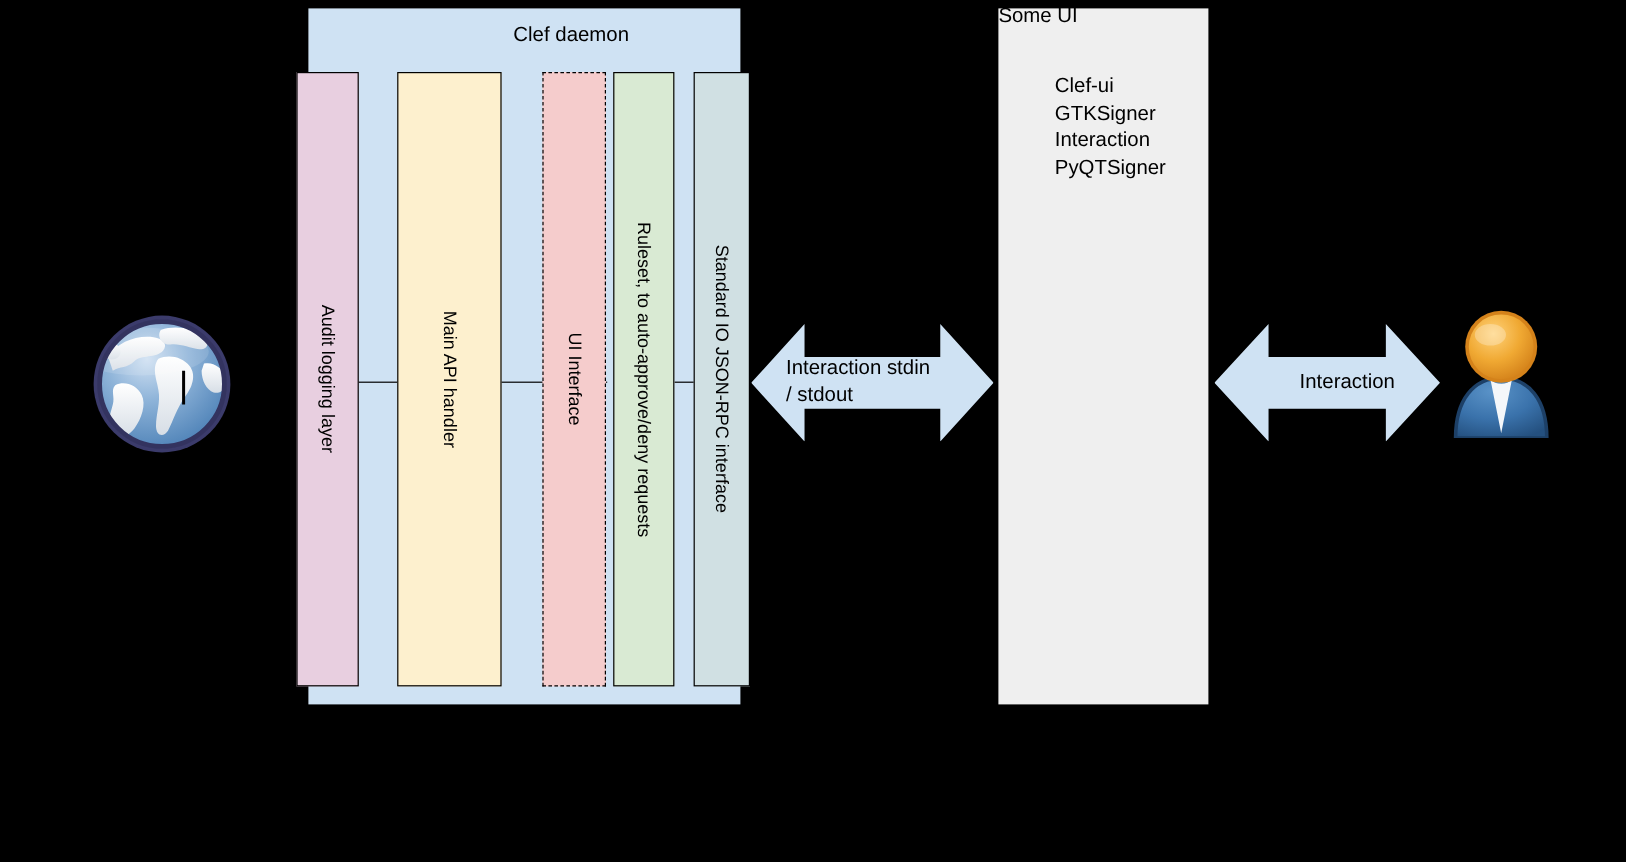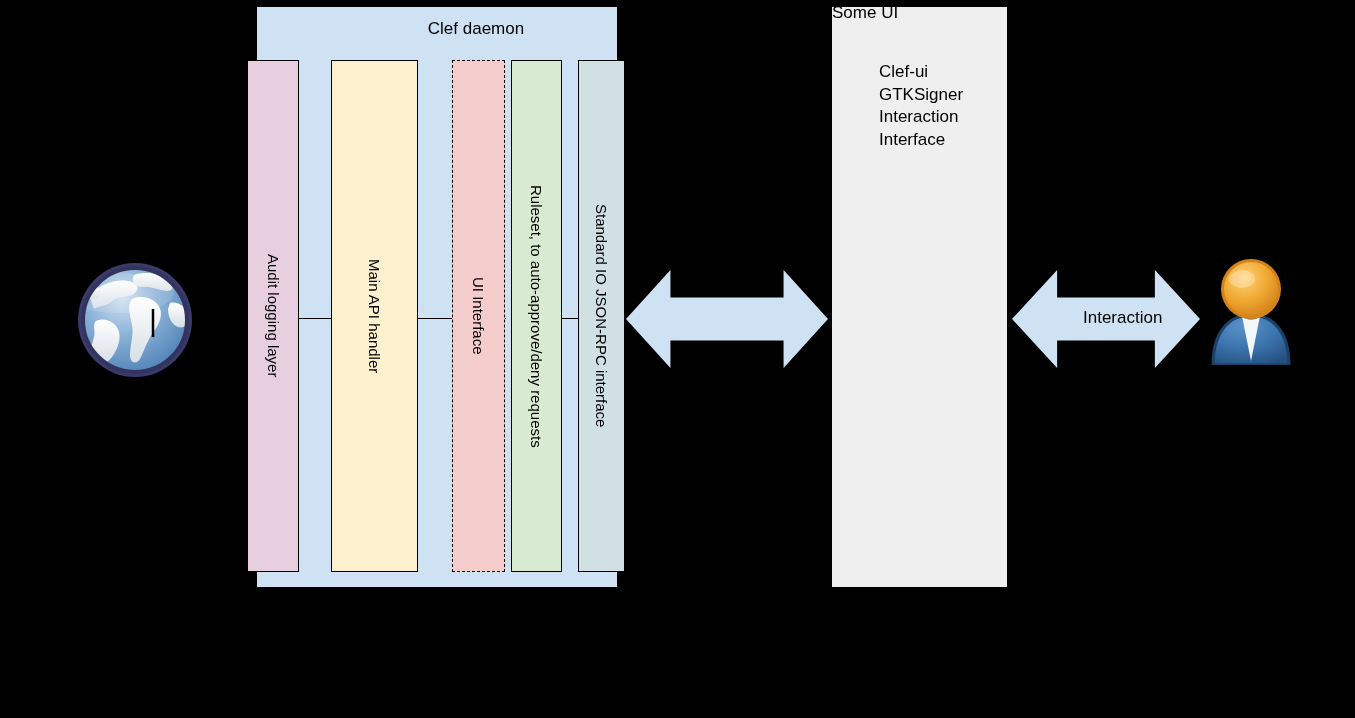--- a/index.html
+++ b/index.html
@@ -212,28 +212,30 @@
 
   <div class="vbox box-rules">
     <span class="vlabel">Ruleset, to auto-approve/deny requests</span>
   </div>
 
   <div class="vbox box-stdio">
     <span class="vlabel">Standard IO JSON-RPC interface</span>
   </div>
 
   <div class="arrow arrow-stdio"></div>
+  <div class="arrow-label label-stdio">Interaction stdin
+/ stdout</div>
 
   <div class="someui-panel"></div>
   <div class="someui-title">Some UI</div>
   <div class="someui-list">
     <div>Clef-ui</div>
     <div>GTKSigner</div>
     <div>Interaction</div>
-    <div>Interface</div>
+    <div>PyQTSigner</div>
   </div>
 
   <div class="arrow arrow-interaction"></div>
   <div class="arrow-label label-interaction">Interaction</div>
 
   <div class="user-icon">
     <svg viewBox="0 0 94 112" width="94" height="112">
       <defs>
         <radialGradient id="gHead" cx="38%" cy="30%" r="75%">
           <stop offset="0%" stop-color="#ffd27a"></stop>

